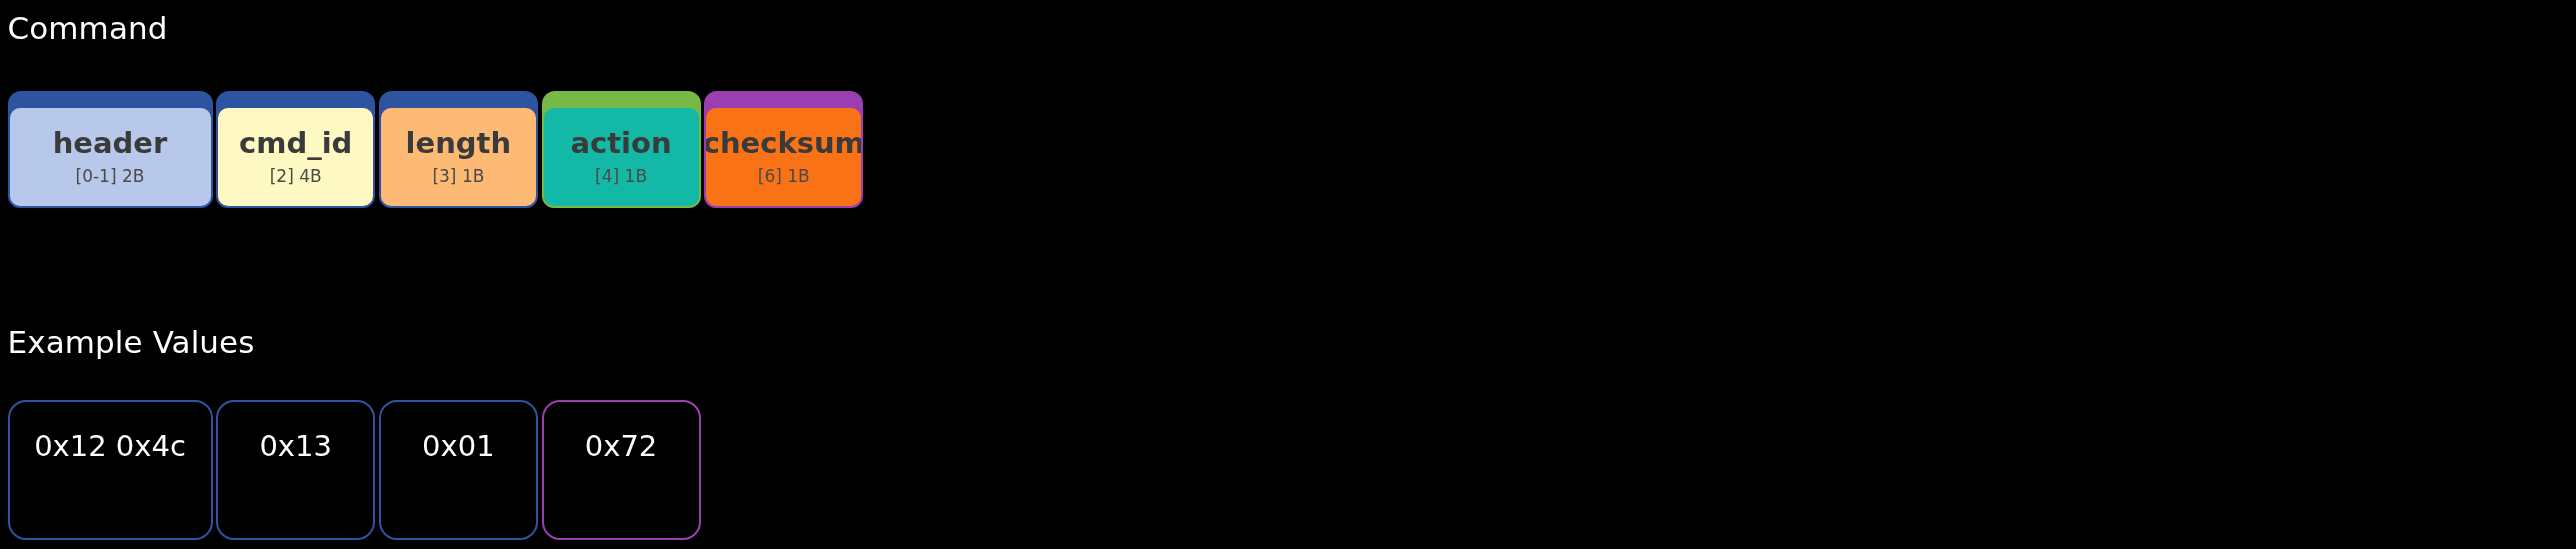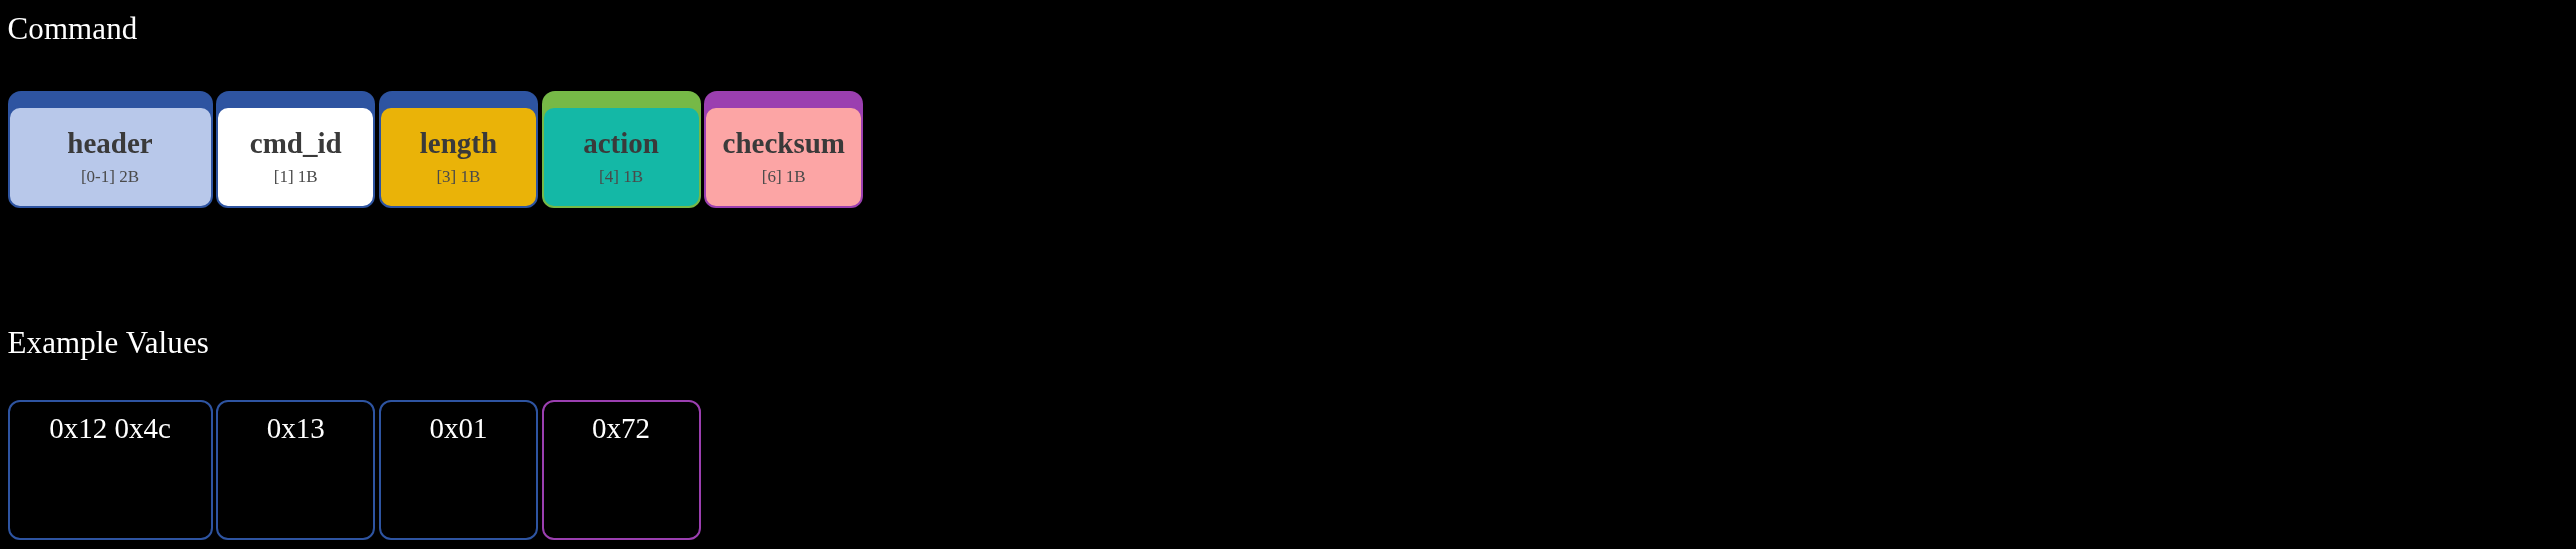--- a/index.html
+++ b/index.html
@@ -14,21 +14,20 @@
     overflow: hidden;
     font-family: "DejaVu Sans", "Liberation Sans", sans-serif;
     -webkit-font-smoothing: antialiased;
   }
 
   #canvas {
     position: relative;
     width: 2576px;
     height: 394px;
     background: #000000;
-    font-family: Liberation Serif, serif;
   }
 
   
   .section-title {
     position: absolute;
     left: 7.5px;
     color: #ffffff;
     font-size: 31px;
     line-height: 1;
     letter-spacing: 0.1px;
@@ -108,25 +107,25 @@
     align-items: flex-start;
   }
   .value-box {
     position: relative;
     box-sizing: border-box;
     height: 140px;
     margin-right: 3.7px;
     background: #000000;
     border-style: solid;
     border-width: 2.8px;
-    border-radius: 12px;
+    border-radius: 18px;
     display: flex;
     align-items: flex-start;
     justify-content: center;
-    padding-top: 12px;
+    padding-top: 30px;
     overflow: hidden;
   }
   .value-box:last-child { margin-right: 0; }
   .value-text {
     color: #ffffff;
     font-size: 29px;
     line-height: 1;
     white-space: nowrap;
   }
 </style>
@@ -140,42 +139,42 @@
   <div id="field-row">
       <div class="field" style="width: 205px;">
         <div class="field-tab" style="background: rgb(46, 84, 161);"></div>
         <div class="field-body" style="background: rgb(184, 200, 234); border-color: rgb(46, 84, 161);">
           <div class="field-name">header</div>
           <div class="field-bytes">[0-1] 2B</div>
         </div>
       </div>
       <div class="field" style="width: 159px;">
         <div class="field-tab" style="background: rgb(46, 84, 161);"></div>
-        <div class="field-body" style="background: #ffffff; border-color: rgb(46, 84, 161);">
+        <div class="field-body" style="background: #fef9c3; border-color: rgb(46, 84, 161);">
           <div class="field-name">cmd_id</div>
-          <div class="field-bytes">[1] 1B</div>
+          <div class="field-bytes">[2] 4B</div>
         </div>
       </div>
       <div class="field" style="width: 159px;">
         <div class="field-tab" style="background: rgb(46, 84, 161);"></div>
-        <div class="field-body" style="background: #eab308; border-color: rgb(46, 84, 161); text-align: center;">
+        <div class="field-body" style="background: #fdba74; border-color: rgb(46, 84, 161); text-align: center;">
           <div class="field-name">length</div>
           <div class="field-bytes">[3] 1B</div>
         </div>
       </div>
       <div class="field" style="width: 159px;">
         <div class="field-tab" style="background: rgb(118, 185, 71);"></div>
         <div class="field-body" style="background: #14b8a6; border-color: rgb(118, 185, 71);">
           <div class="field-name">action</div>
           <div class="field-bytes">[4] 1B</div>
         </div>
       </div>
       <div class="field" style="width: 159px;">
         <div class="field-tab" style="background: rgb(155, 63, 176);"></div>
-        <div class="field-body" style="background: #fca5a5; border-color: rgb(155, 63, 176);">
+        <div class="field-body" style="background: #f97316; border-color: rgb(155, 63, 176);">
           <div class="field-name">checksum</div>
           <div class="field-bytes">[6] 1B</div>
         </div>
       </div>
     </div>
 
   <div class="section-title" id="title-example">Example Values</div>
 
   <div id="value-row">
       <div class="value-box" style="width: 205px; border-color: rgb(46, 84, 161);">

